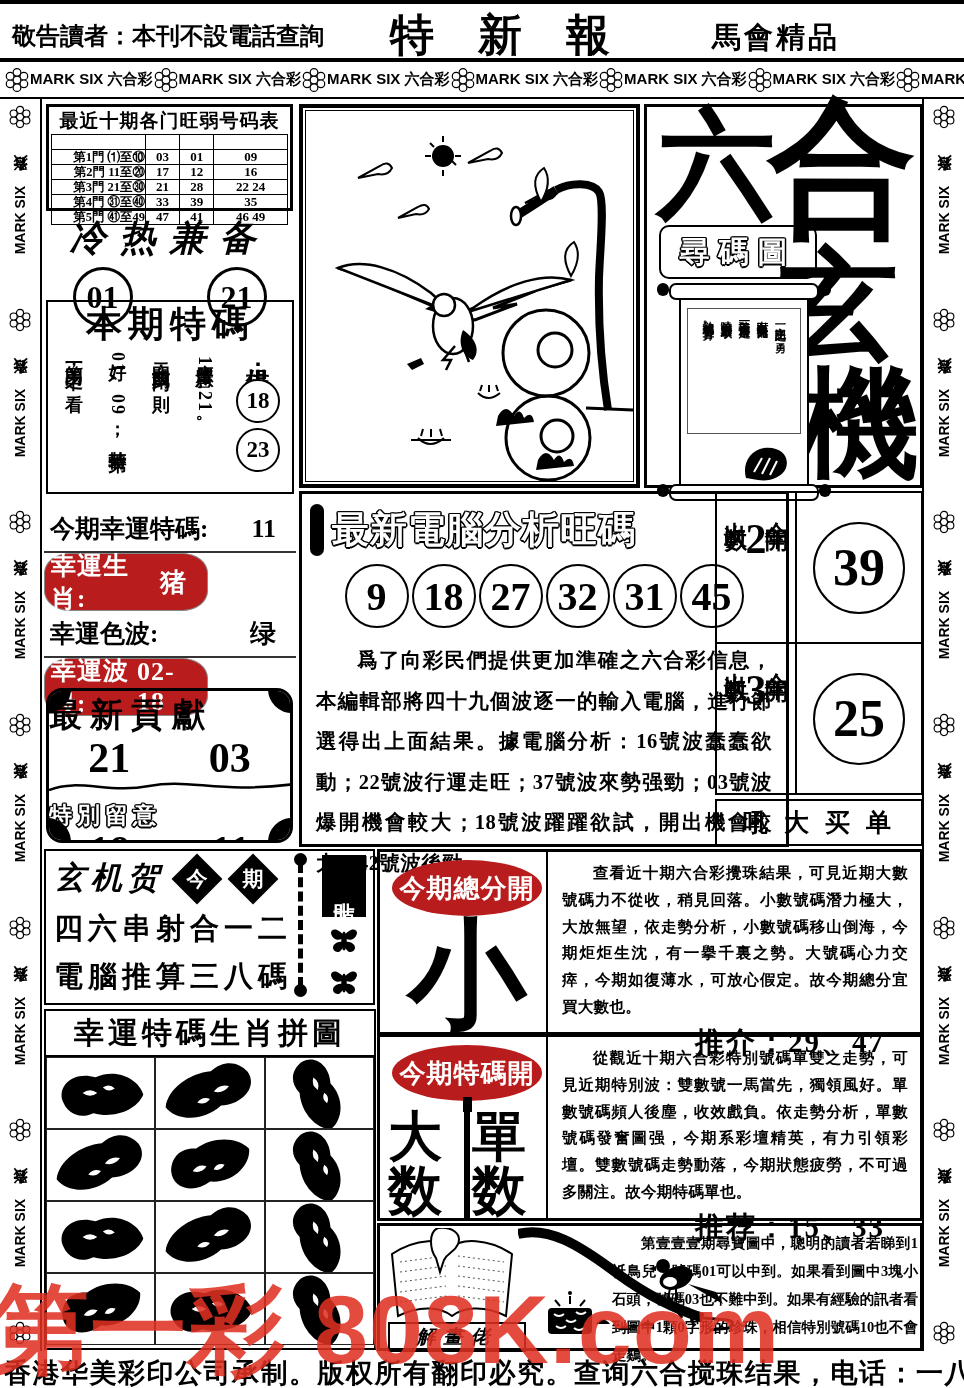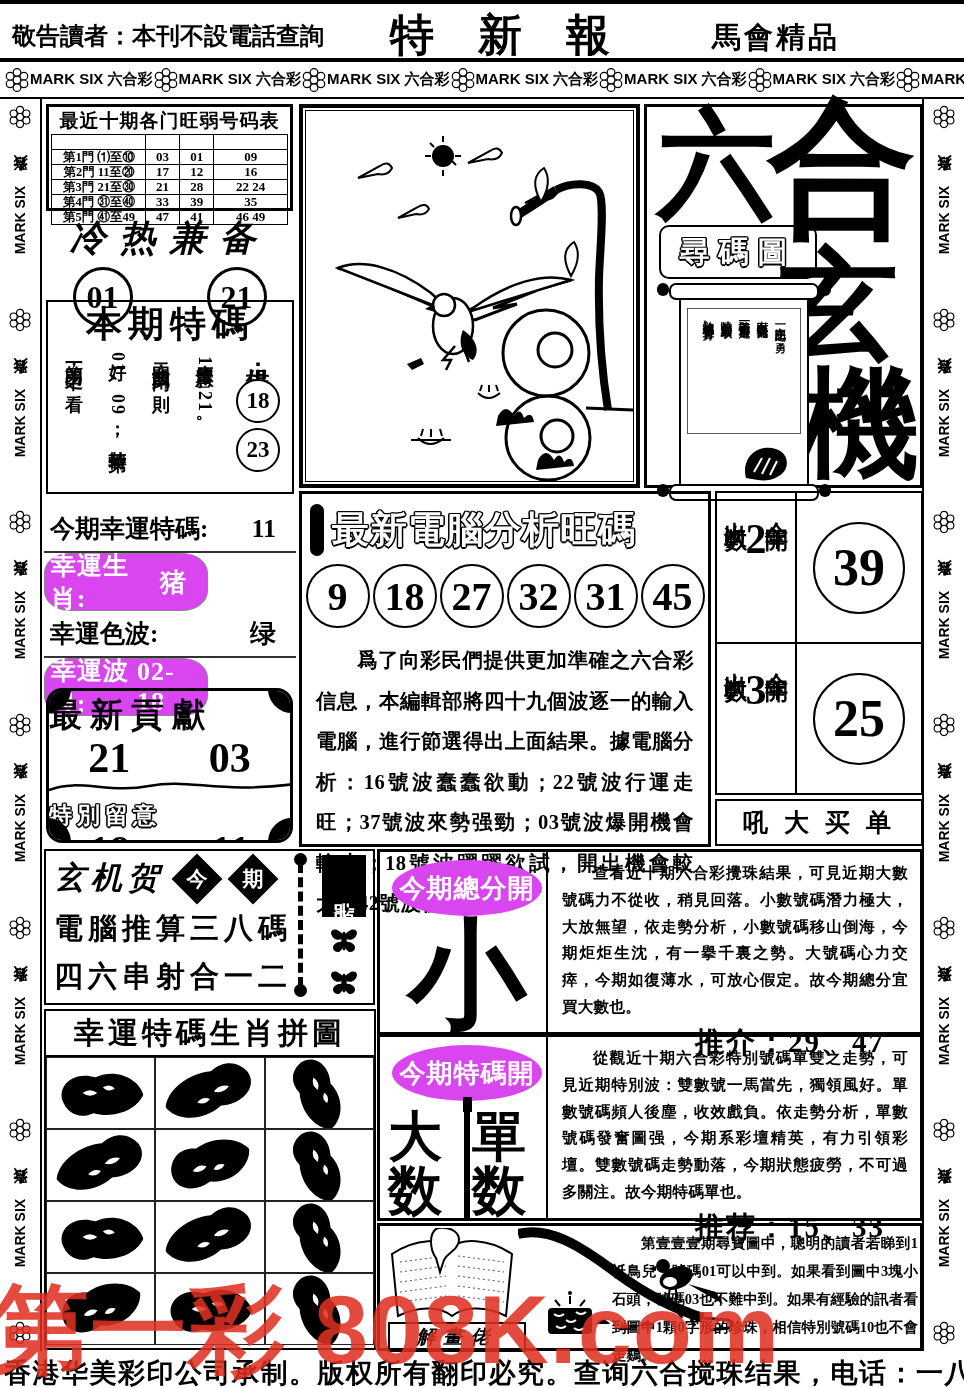--- a/index.html
+++ b/index.html
@@ -21,21 +21,21 @@
   .stripL{left:0;border-right:2px solid #000;}
   .stripR{left:922px;border-left:2px solid #000;}
   .stripv .mlabel{font-size:14px;font-weight:bold;font-family:"Liberation Sans",sans-serif;
                   writing-mode:vertical-rl;transform:rotate(180deg);white-space:nowrap;}
   .flower{flex:none;}
   
   .tbox{left:46px;top:100px;width:247px;height:107px;border:3px solid #000;padding:1px 2px;}
   .tbox .tt{font-size:19px;font-weight:bold;text-align:center;letter-spacing:1px;}
   table.grid{border-collapse:collapse;width:100%;}
   table.grid td{border:1.5px solid #000;font-size:13px;font-weight:bold;text-align:center;padding:0;height:14px;line-height:14px;white-space:nowrap;}
-  table.grid td.lab{text-align:center;padding-left:1px;font-size:12.5px;width:92px;}
+  table.grid td.lab{text-align:right;padding-left:1px;font-size:12.5px;width:92px;}
   
   .coldhot{left:46px;top:210px;width:247px;height:86px;text-align:center;}
   .coldhot .t{font-size:36px;font-weight:bold;letter-spacing:14px;font-style:italic;}
   .coldhot .row{display:flex;justify-content:center;gap:74px;margin-top:4px;}
   .coldhot .circ{width:54px;height:54px;font-size:32px;font-weight:bold;border-width:3px;}
   
   .spec{left:46px;top:296px;width:248px;height:194px;border:2.5px solid #000;}
   .spec .t{font-size:36px;font-weight:bold;text-align:center;letter-spacing:6px;line-height:44px;}
   .spec .cols{display:flex;justify-content:space-between;padding:4px 12px 0 14px;height:142px;}
   .spec .col{writing-mode:vertical-rl;font-size:18px;font-weight:bold;letter-spacing:2px;height:140px;}
@@ -91,21 +91,21 @@
         display:flex;align-items:center;justify-content:center;font-size:30px;font-weight:bold;letter-spacing:9px;}
   .scroll{position:absolute;left:8px;top:176px;width:178px;height:202px;}
   .sbar{position:relative;height:13px;background:#fff;border:2px solid #000;border-radius:7px;margin:0 14px;}
   .sbar:before,.sbar:after{content:"";position:absolute;top:-2px;width:12px;height:13px;background:#000;border-radius:6px;}
   .sbar:before{left:-14px;} .sbar:after{right:-14px;}
   .sbody{height:168px;margin:0 24px;border:2px solid #000;border-top:none;border-bottom:none;background:#fff;position:relative;padding:8px 4px;}
   .sinner{display:flex;flex-direction:row-reverse;justify-content:center;gap:3px;height:118px;border:1px solid #555;padding:3px 2px;margin:0 2px;}
   .sinner .sc{writing-mode:vertical-rl;font-size:11.5px;font-weight:bold;letter-spacing:1px;}
   .sinner .sc.first{font-size:11px;padding-top:6px;}
   
-  .ana{left:299px;top:487px;width:412px;height:356px;border:3.5px solid #000;}
+  .ana{left:299px;top:487px;width:490px;height:356px;border:3.5px solid #000;}
   .ana .trow{display:flex;align-items:center;gap:8px;margin:10px 8px 0 8px;}
   .ana .bar{width:14px;height:52px;background:#000;border-radius:7px;flex:none;}
   .ana .t{font-size:37px;font-weight:900;letter-spacing:1px;white-space:nowrap;}
   .ana .crow{display:flex;justify-content:center;gap:3px;margin-top:8px;}
   .ana .circ{width:60px;height:60px;font-size:40px;font-weight:bold;border-width:2.5px;}
   .ana .body{margin:12px 14px 0 14px;font-size:20.5px;font-weight:600;line-height:1.98;text-align:justify;text-indent:2em;letter-spacing:.5px;}
   
   .freq{left:715px;top:487px;width:208px;height:304px;border:2.5px solid #000;display:flex;flex-direction:column;}
   .fcell{flex:1;display:flex;border-bottom:2px solid #000;}
   .fcell:last-child{border-bottom:none;}
@@ -116,21 +116,21 @@
   .fbig{flex:1;display:flex;align-items:center;justify-content:center;}
   .fbig .circ{width:88px;height:88px;font-size:52px;font-weight:bold;border-width:2.5px;}
   
   .call{left:715px;top:795px;width:208px;height:47px;border:2px solid #000;display:flex;align-items:center;justify-content:center;
         font-size:25px;font-weight:bold;letter-spacing:16px;padding-left:12px;}
   
   .mid{width:546px;border:3px solid #000;display:flex;padding-left:8px;}
   .mid1{left:377px;top:845px;height:186px;}
   .mid2{left:377px;top:1030px;height:187px;}
   .mleft{width:158px;border-right:2px solid #000;display:flex;flex-direction:column;align-items:center;padding-top:8px;}
-  .oval{width:150px;height:56px;background:#d946ef;color:#fff;border-radius:50%;display:flex;align-items:center;justify-content:center;
+  .oval{width:150px;height:56px;background:#b91c1c;color:#fff;border-radius:50%;display:flex;align-items:center;justify-content:center;
         font-size:26px;font-weight:bold;letter-spacing:1px;flex:none;}
   .bigchar{font-size:118px;font-weight:700;line-height:1.02;}
   .duo{display:flex;align-items:center;margin-top:-2px;}
   .duo .stem{width:9px;height:108px;background:#000;margin:0 2px;}
   .duo span{font-size:54px;font-weight:900;line-height:1;}
   .stem-top{width:9px;height:16px;background:#000;margin-top:-4px;}
   .mright{flex:1;padding:8px 12px 0 14px;display:flex;flex-direction:column;}
   .mright .body{font-size:15.5px;font-weight:600;line-height:1.73;text-align:justify;text-indent:2em;letter-spacing:.3px;}
   .mright .rec{font-size:29px;font-weight:bold;letter-spacing:2px;text-align:center;margin-top:2px;padding-left:110px;}
   
@@ -381,22 +381,22 @@
   <div class="abs xj">
     <div class="r1">
       <span>玄机贺</span>
       <span class="dia">
           <span>今</span>
         </span>
       <span class="dia">
           <span>期</span>
         </span>
     </div>
+    <div class="line">四六串射合一二</div>
     <div class="line">電腦推算三八碼</div>
-    <div class="line">四六串射合一二</div>
     <div class="dash"></div>
     <div class="tipcol">
       <div class="tipbox">貼士</div>
       <svg width="36" height="36">
           <use href="#butterfly"></use>
         </svg>
       <svg width="36" height="36">
           <use href="#butterfly"></use>
         </svg>
     </div>

